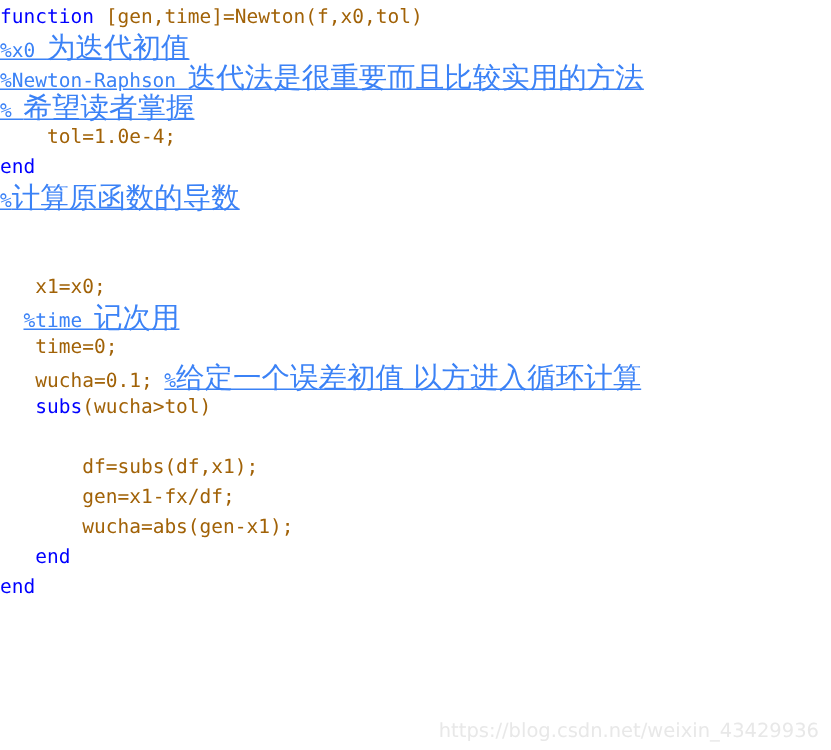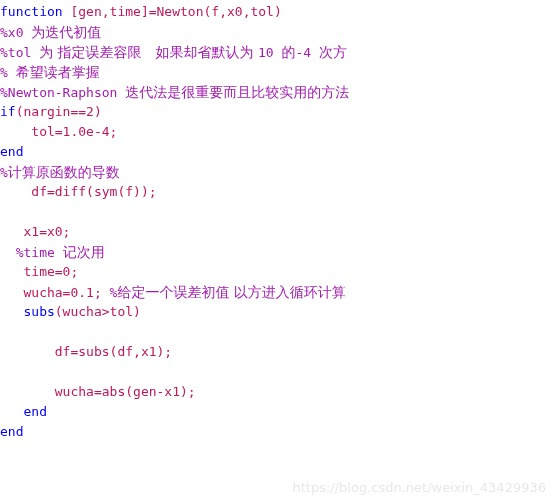--- a/index.html
+++ b/index.html
@@ -31,61 +31,59 @@
     font-size: 13px;
     letter-spacing: 0px;
     color: #000000;
   }
 
   .tok {
     white-space: pre;
     margin-top: 44px;
   }
   .tok.kw       { color: #0000ff; }
-  .tok.cmt      { color: #a21caf; }
-  .tok.plain    { color: #be185d; }
+  .tok.cmt      { color: #3b82f6; text-decoration: underline; }
+  .tok.plain    { color: #a16207; }
 
   
   .cjk {
     font-family: "DejaVu Sans", "Liberation Sans", sans-serif;
-    font-size: 14px;
+    font-size: 19px;
   }
 
   #watermark {
     position: absolute;
     right: 8px;
     bottom: 5px;
     font-family: "DejaVu Sans", "Liberation Sans", sans-serif;
     font-size: 13px;
     color: #e8e8e8;
     white-space: pre;
     user-select: none;
   }
 </style>
 </head>
 <body>
 
 <div id="code-listing">
     <div class="code-line"><span class="tok kw">function</span><span class="tok plain"> [gen,time]=Newton(f,x0,tol)</span></div>
     <div class="code-line"><span class="tok cmt">%x0 </span><span class="tok cmt cjk">为迭代初值</span></div>
-    <div class="code-line"><span class="tok cmt">%tol </span><span class="tok cmt cjk">为 指定误差容限　如果却省默认为 </span><span class="tok cmt">10 </span><span class="tok cmt cjk">的</span><span class="tok cmt">-4 </span><span class="tok cmt cjk">次方</span></div>
+    <div class="code-line"><span class="tok cmt">%Newton-Raphson </span><span class="tok cmt cjk">迭代法是很重要而且比较实用的方法</span></div>
     <div class="code-line"><span class="tok cmt">% </span><span class="tok cmt cjk">希望读者掌握</span></div>
-    <div class="code-line"><span class="tok cmt">%Newton-Raphson </span><span class="tok cmt cjk">迭代法是很重要而且比较实用的方法</span></div>
-    <div class="code-line"><span class="tok kw">if</span><span class="tok plain">(nargin==2)</span></div>
     <div class="code-line"><span class="tok plain">    </span><span class="tok plain">tol=1.0e-4;</span></div>
     <div class="code-line"><span class="tok kw">end</span></div>
     <div class="code-line"><span class="tok cmt">%</span><span class="tok cmt cjk">计算原函数的导数</span></div>
-    <div class="code-line"><span class="tok plain">    </span><span class="tok plain">df=diff(sym(f));</span></div>
+    <div class="code-line"><span class="tok plain">    </span></div>
     <div class="code-line">&nbsp;</div>
     <div class="code-line"><span class="tok plain">   </span><span class="tok plain">x1=x0;</span></div>
     <div class="code-line"><span class="tok plain">  </span><span class="tok cmt">%time </span><span class="tok cmt cjk">记次用</span></div>
     <div class="code-line"><span class="tok plain">   </span><span class="tok plain">time=0;</span></div>
     <div class="code-line"><span class="tok plain">   </span><span class="tok plain">wucha=0.1; </span><span class="tok cmt">%</span><span class="tok cmt cjk">给定一个误差初值 以方进入循环计算</span></div>
     <div class="code-line"><span class="tok plain">   </span><span class="tok kw">subs</span><span class="tok plain">(wucha&gt;tol)</span></div>
     <div class="code-line"><span class="tok plain">       </span></div>
     <div class="code-line"><span class="tok plain">       </span><span class="tok plain">df=subs(df,x1);</span></div>
-    <div class="code-line"><span class="tok plain">       </span></div>
+    <div class="code-line"><span class="tok plain">       </span><span class="tok plain">gen=x1-fx/df;</span></div>
     <div class="code-line"><span class="tok plain">       </span><span class="tok plain">wucha=abs(gen-x1);</span></div>
     <div class="code-line"><span class="tok plain">   </span><span class="tok kw">end</span></div>
     <div class="code-line"><span class="tok kw">end</span></div>
   </div>
 
 <div id="watermark">https://blog.csdn.net/weixin_43429936</div>
 
 </body></html>

